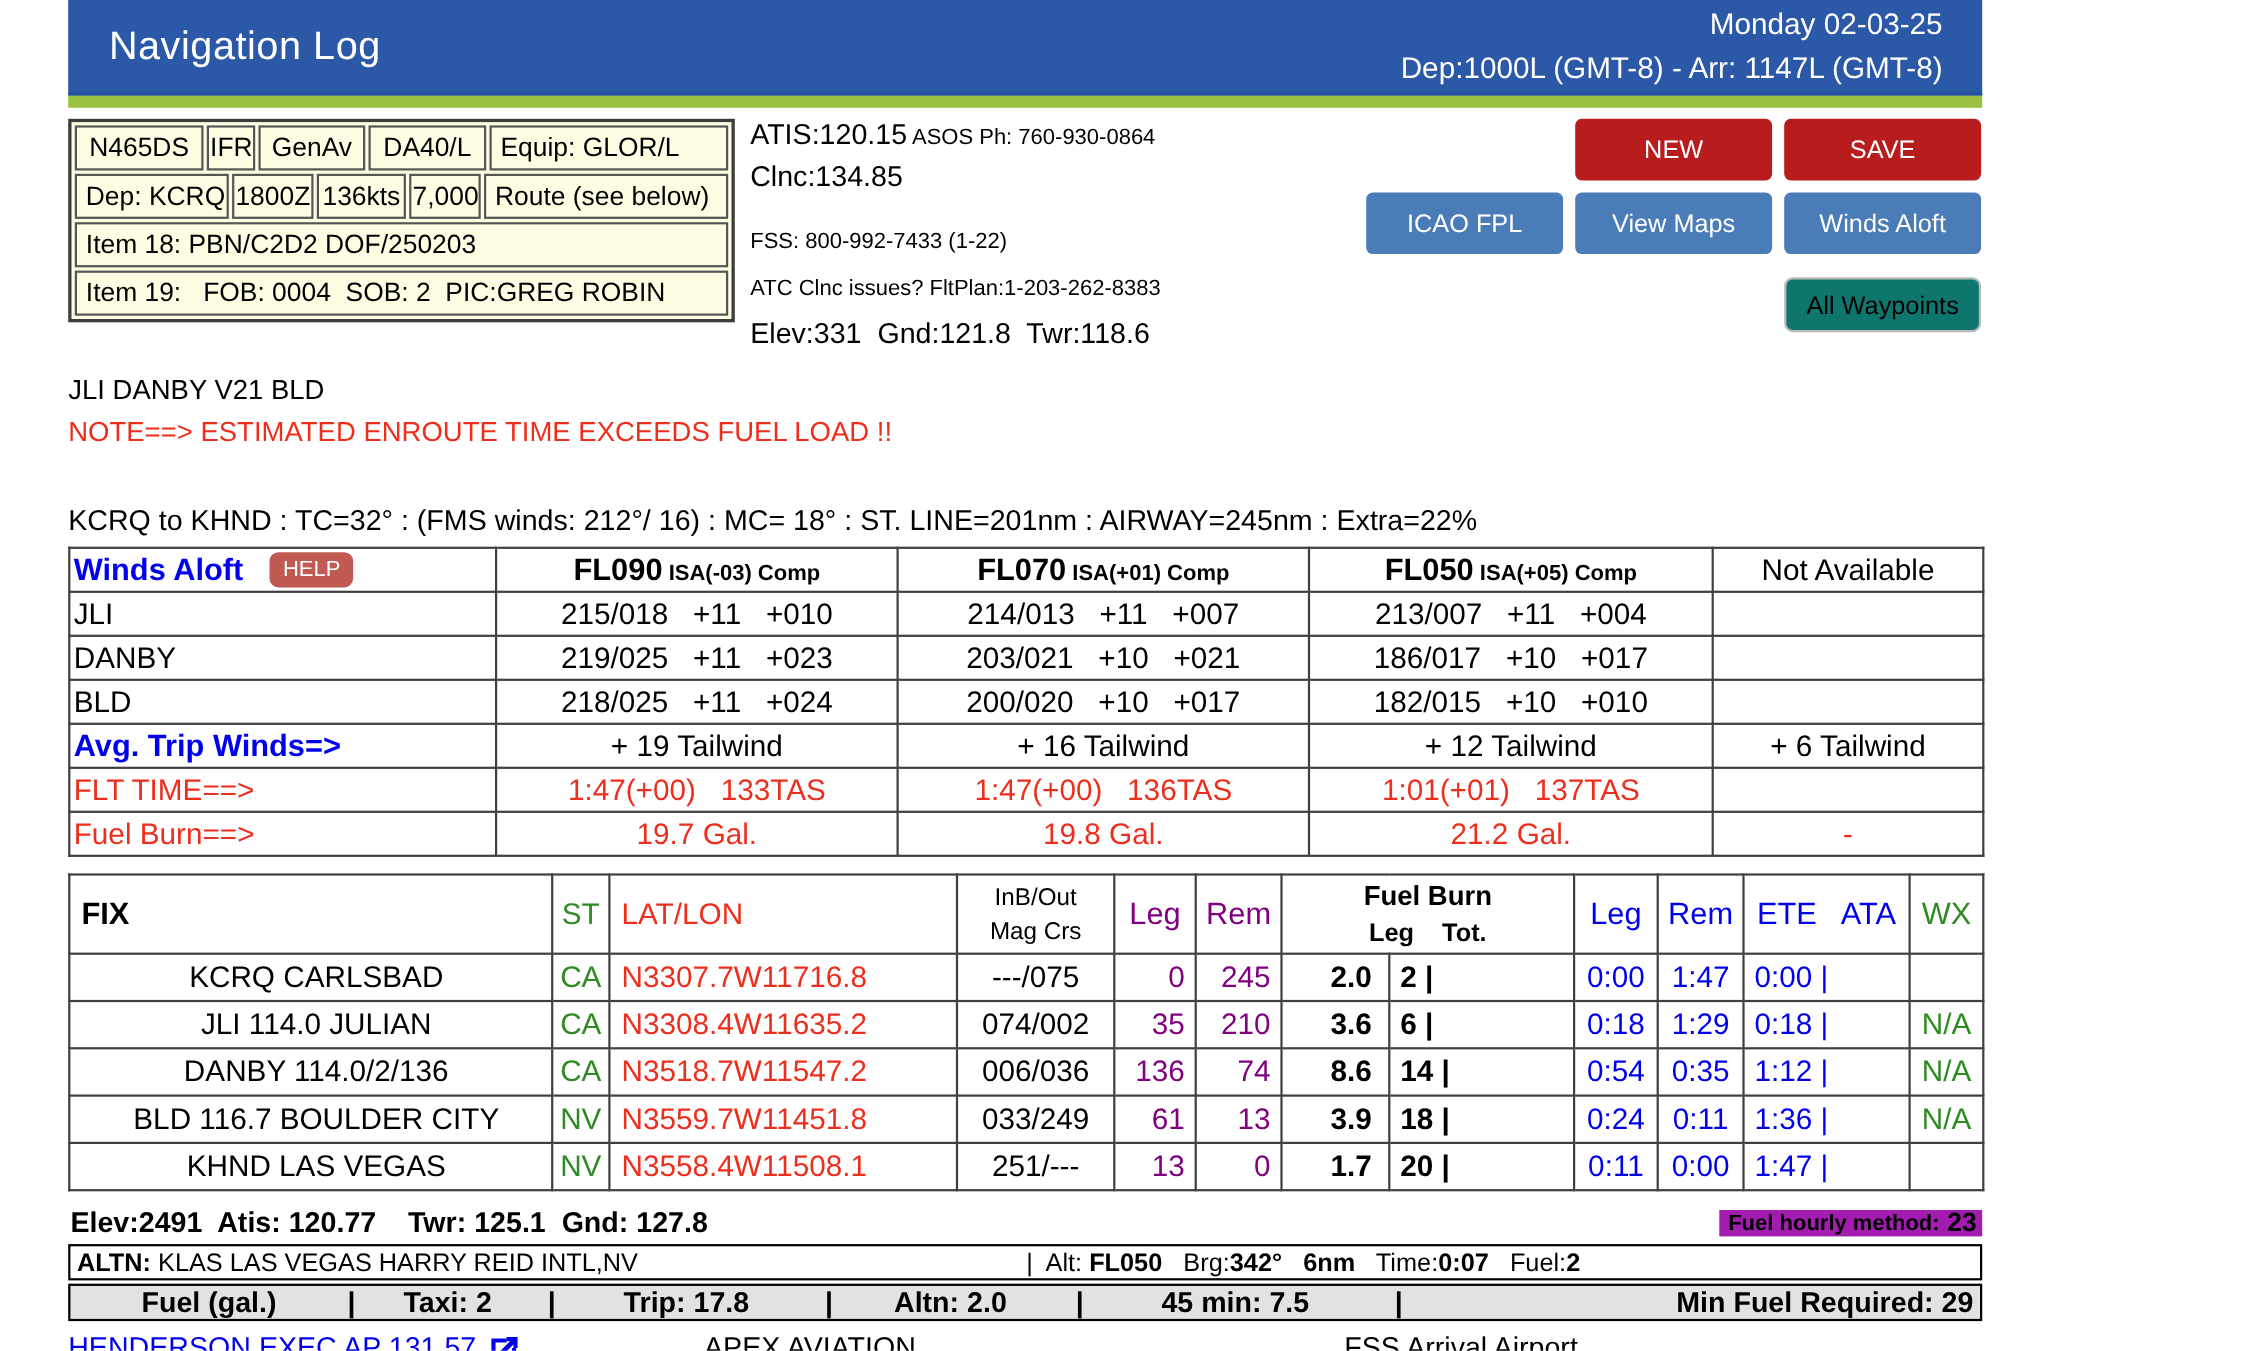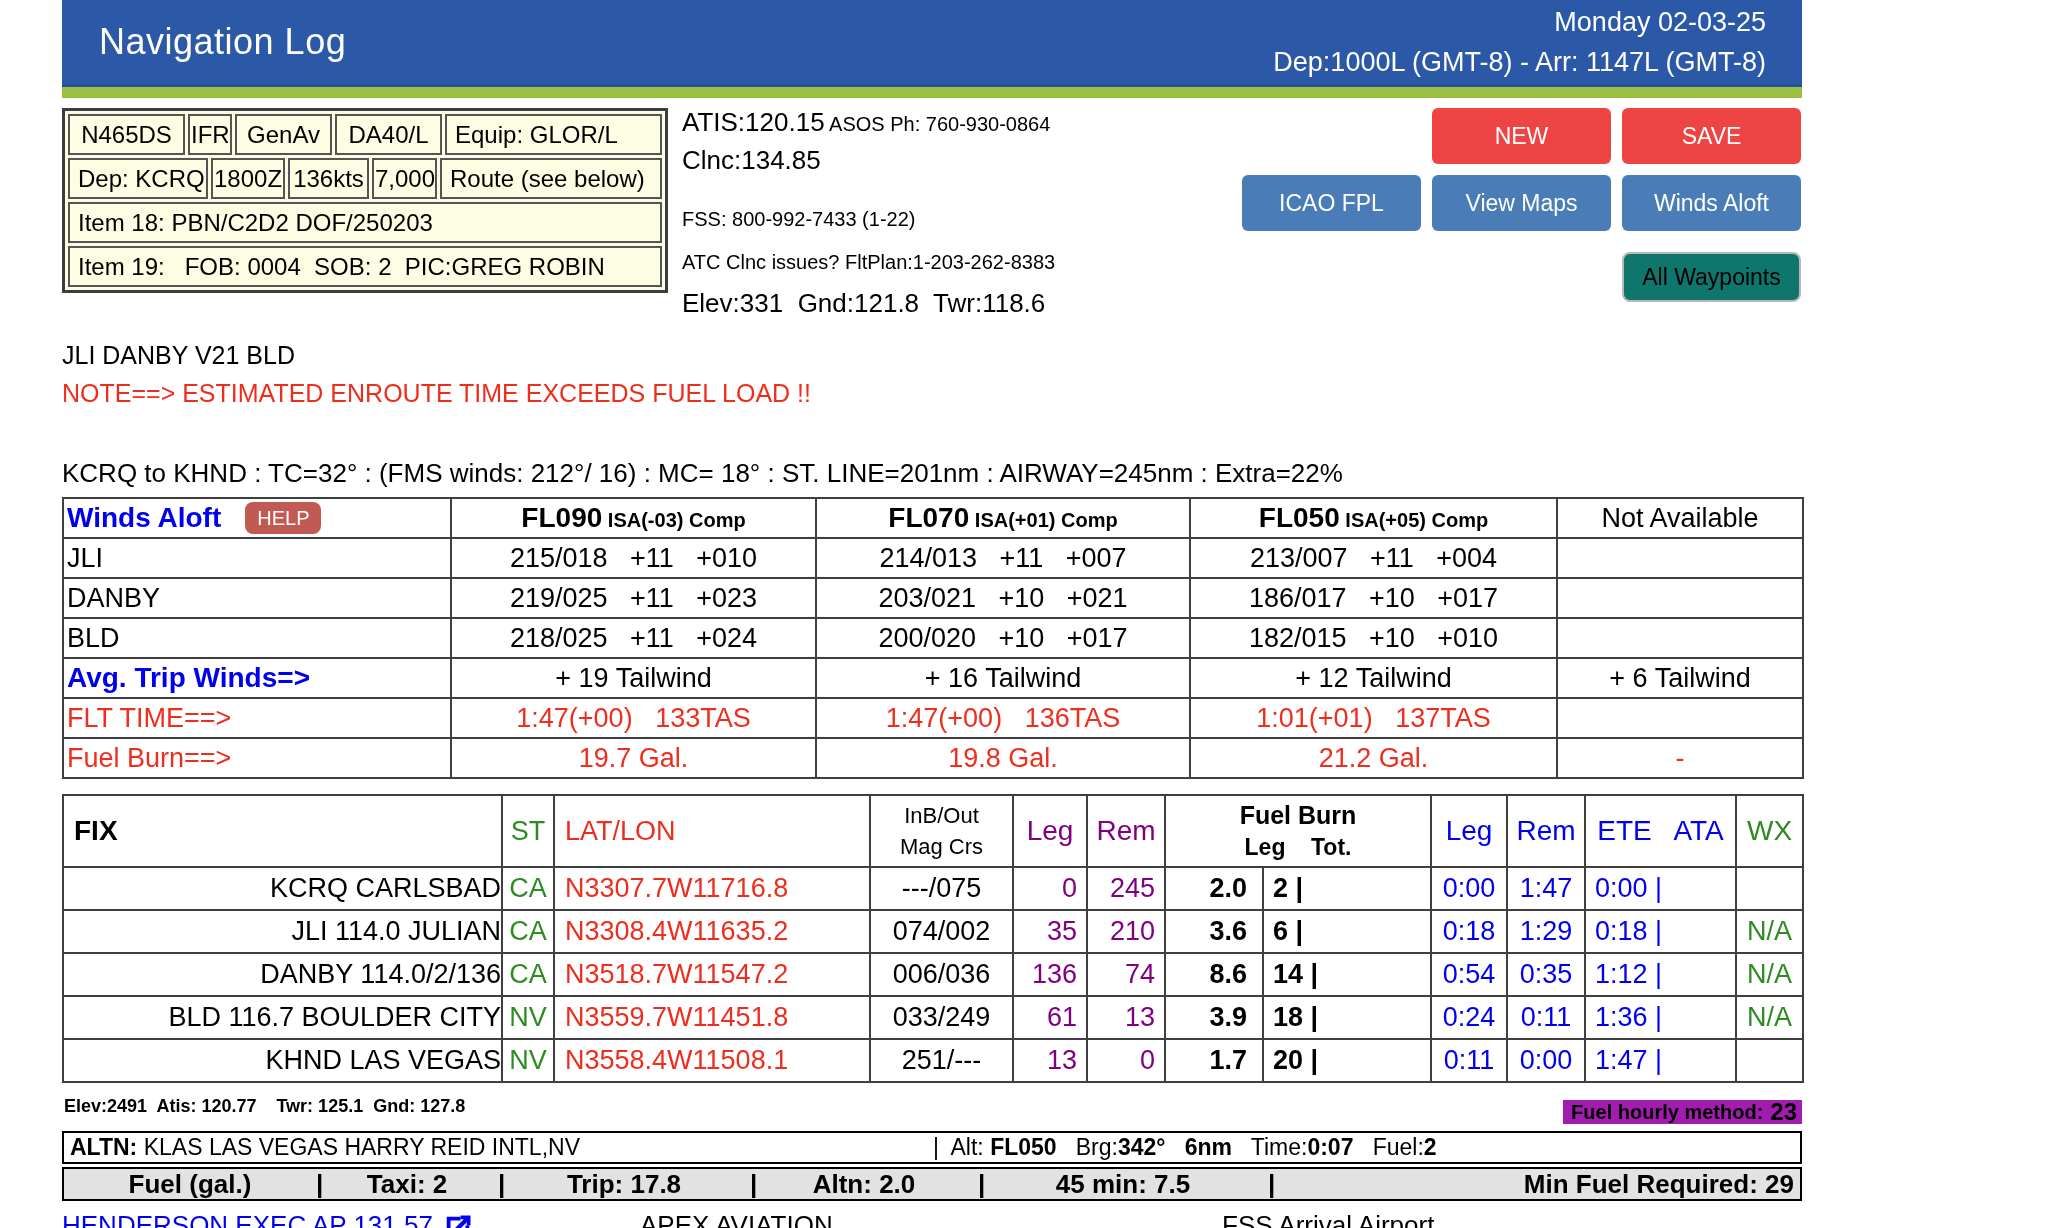--- a/index.html
+++ b/index.html
@@ -42,21 +42,21 @@
   .contact .big { font-size: 26px; line-height: 30px; }
   .contact .small { font-size: 20px; line-height: 24px; }
   .contact .line { white-space: pre; }
 
   
   .btn {
     position: absolute; display: flex; align-items: center; justify-content: center;
     font-size: 23px; border-radius: 6px; color: #fff; cursor: pointer;
     border: none;
   }
-  .btn.green { background: #ef4444; }
+  .btn.green { background: #b91c1c; }
   .btn.blue { background: #4a7cb8; }
   .btn.white { background: #0f766e; color: #000; border: 2px solid #b9b9b9; border-radius: 8px; }
 
   
   .routeline { position: absolute; left: 0; font-size: 25px; white-space: pre; }
   .noteline { position: absolute; left: 0; font-size: 25px; color: #ee2e1d; white-space: pre; }
   .summaryline { position: absolute; left: 0; font-size: 26px; white-space: pre; }
 
   
   table.winds {
@@ -97,33 +97,33 @@
   .col-leg2 { width: 76px; } .col-rem2 { width: 78px; } .col-ete { width: 151px; } .col-wx { width: 67px; }
   table.fix th.h-fix { text-align: left; padding-left: 10px; font-size: 28px; font-weight: bold; }
   table.fix th.h-st { color: #2e8b22; font-size: 27px; text-align: center; font-weight: normal; }
   table.fix th.h-latlon { color: #ee2e1d; font-size: 27px; text-align: left; padding-left: 10px; font-weight: normal; }
   table.fix th.h-mag { font-size: 22px; text-align: center; line-height: 31px; font-weight: normal; }
   table.fix th.h-purple { color: #800080; font-size: 28px; text-align: center; font-weight: normal; }
   table.fix th.h-fb { font-size: 25px; font-weight: bold; text-align: center; line-height: 32px; }
   table.fix th.h-fb .sub { font-size: 23px; }
   table.fix th.h-blue { color: #0000ee; font-size: 28px; text-align: center; font-weight: normal; }
   table.fix th.h-wx { color: #2e8b22; font-size: 28px; text-align: center; font-weight: normal; }
-  td.d-fix { text-align: right; padding-left: 10px; }
+  td.d-fix { text-align: center; padding-left: 10px; }
   td.d-st { color: #2e8b22; text-align: center; }
   td.d-latlon { color: #ee2e1d; text-align: left; padding-left: 10px; }
   td.d-mag { text-align: center; }
   td.d-purple { color: #800080; text-align: right; padding-right: 9px; }
   td.d-fbleg { font-weight: bold; text-align: right; padding-right: 15px; }
   td.d-fbtot { font-weight: bold; text-align: left; padding-left: 9px; }
   td.d-blue { color: #0000ee; text-align: center; }
   td.d-ete { color: #0000ee; text-align: left; padding-left: 9px; }
   td.d-wx { color: #2e8b22; text-align: center; }
 
   
-  .arrline { position: absolute; left: 2px; top: 1096px; font-size: 18px; font-weight: bold; white-space: pre; }
+  .arrline { position: absolute; left: 2px; top: 1096px; font-size: 26px; font-weight: bold; white-space: pre; }
   .fuelmethod { position: absolute; right: 0px; top: 1100px; background: #a21caf; padding: 0 5px 0 8px; height: 24px;
     display: flex; align-items: center; }
   .fuelmethod .lab { font-size: 20px; font-weight: bold; }
   .fuelmethod .val { font-size: 24px; font-weight: bold; margin-left: 7px; }
   .altnbox { position: absolute; left: 0; top: 1131px; width: 1740px; height: 33px; border: 2px solid #000;
     font-size: 23px; line-height: 29px; white-space: pre; }
   .altnbox .left { position: absolute; left: 6px; top: 0; }
   .altnbox .right { position: absolute; left: 869px; top: 0; }
   .altnbox b { font-weight: bold; }
   .fuelrow { position: absolute; left: 0; top: 1167px; width: 1740px; height: 34px; border: 2px solid #000;

